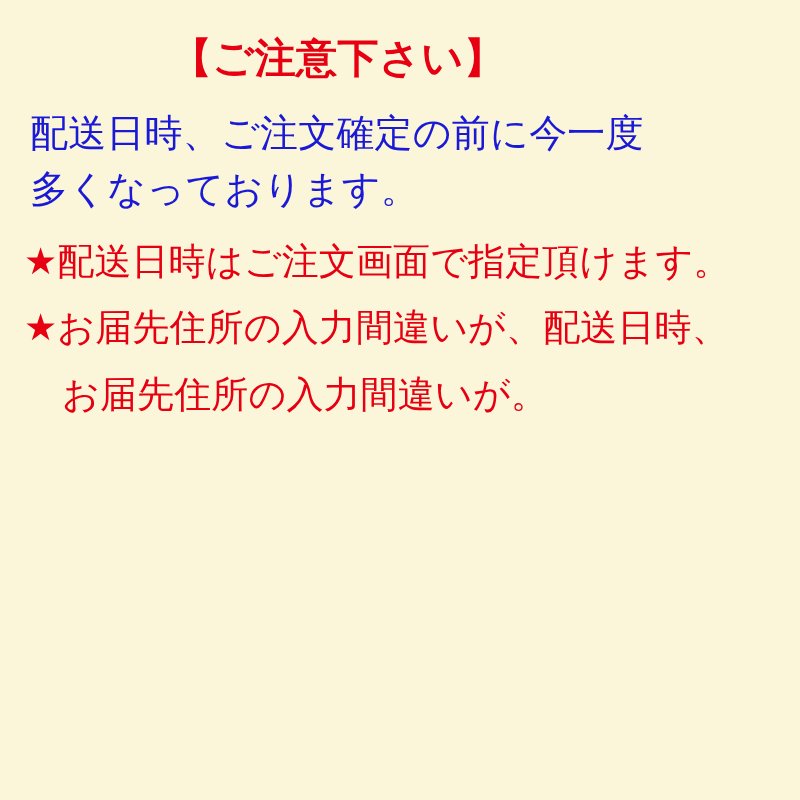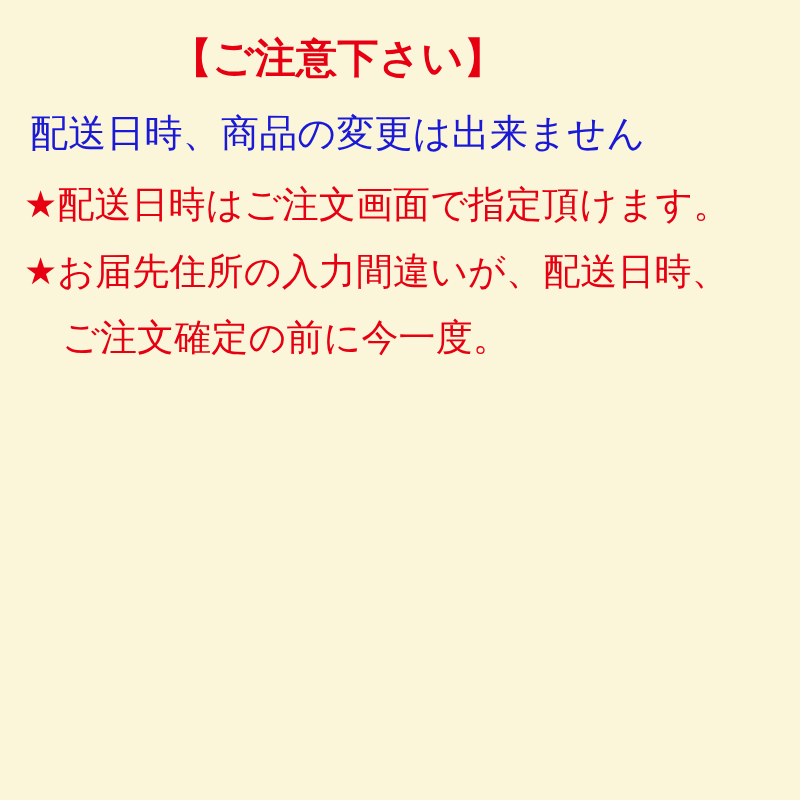--- a/index.html
+++ b/index.html
@@ -65,28 +65,29 @@
   }
 </style>
 </head>
 <body>
 
 <section class="notice">
 
   <h1 class="heading">【ご注意下さい】</h1>
 
   <p class="intro">
-    <span class="line">配送日時、商品の変更は出来ません</span>
+    <span class="line">配送日時、ご注文確定の前に今一度</span>
+    <span class="line">多くなっております。</span>
   </p>
 
   <ul class="bullets">
     <li class="bullet">
       <span class="line">★配送日時はご注文画面で指定頂けます。</span>
     </li>
     <li class="bullet">
       <span class="line">★お届先住所の入力間違いが、配送日時、</span>
     </li>
     <li class="bullet">
-      <span class="line indent">ご注文確定の前に今一度。</span>
+      <span class="line indent">お届先住所の入力間違いが。</span>
     </li>
   </ul>
 
 </section>
 
 </body></html>

